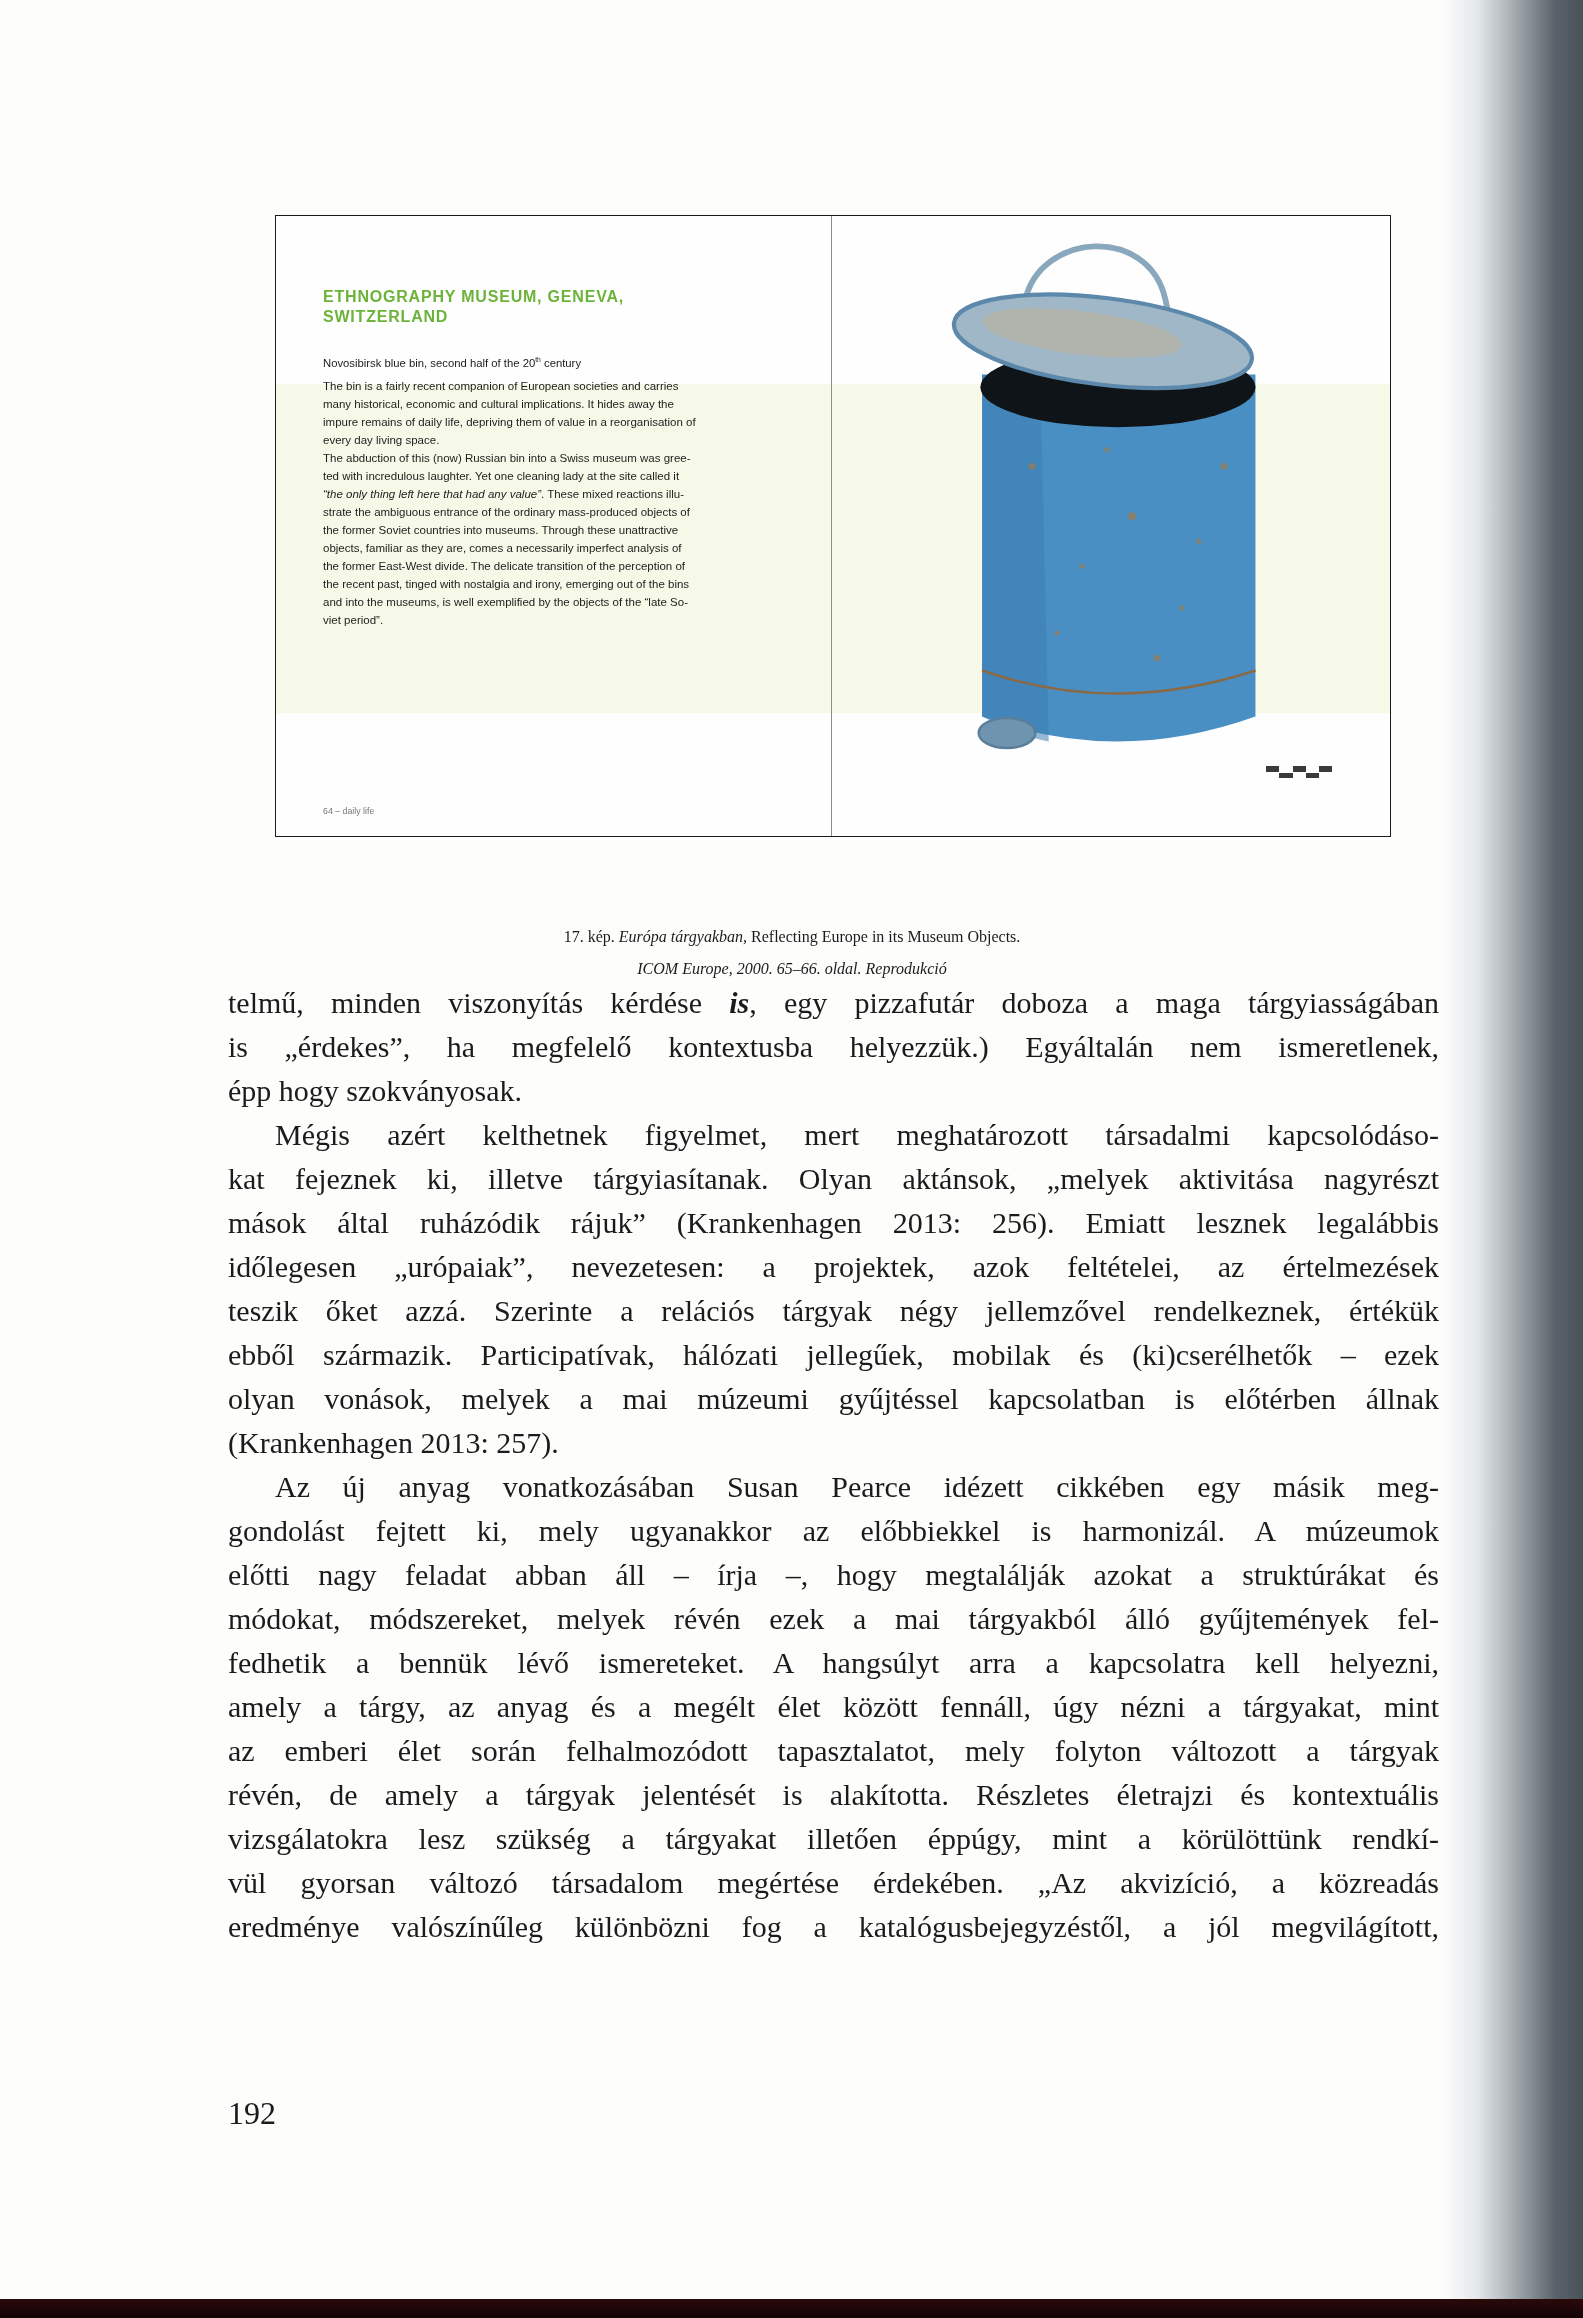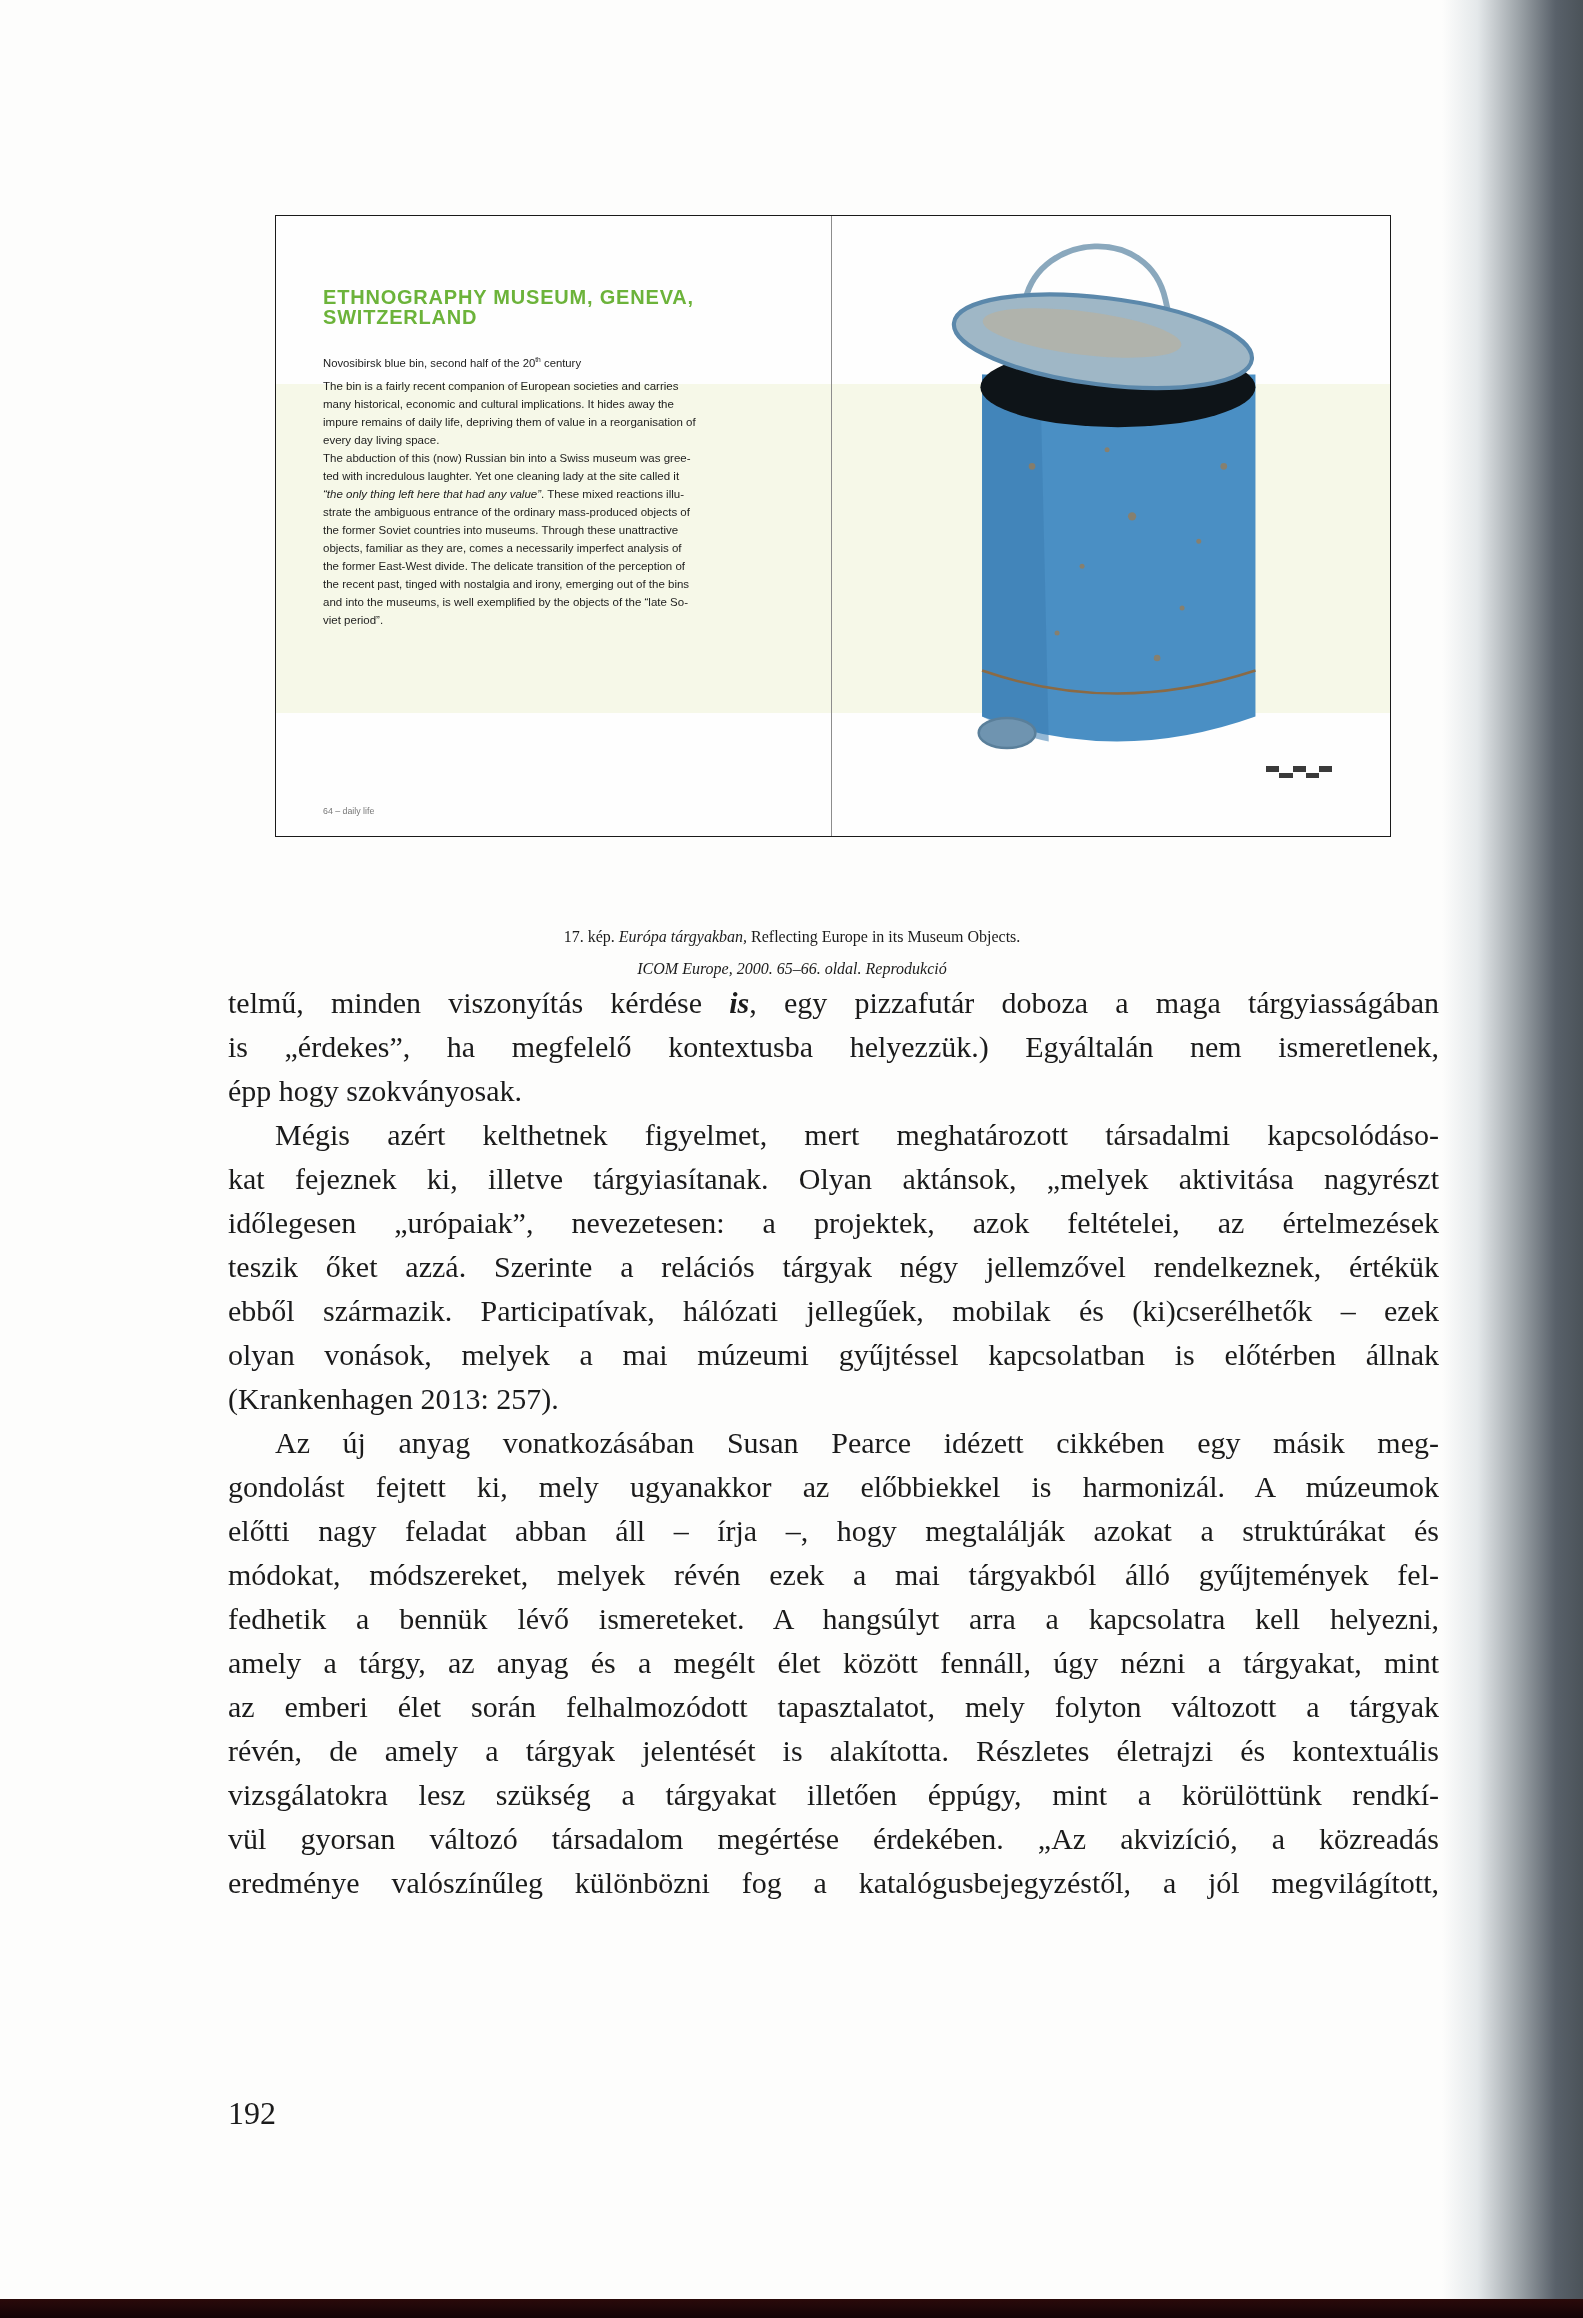--- a/index.html
+++ b/index.html
@@ -27,21 +27,21 @@
     background: #f6f8e8;
   }
   .figure .divider {
     position: absolute; left: 555px; top: 0; bottom: 0; width: 0.8px; background: #8d8d8d;
   }
   .fig-left {
     position: absolute; left: 47px; top: 71px; width: 500px;
     font-family: "Liberation Sans", "DejaVu Sans", sans-serif;
   }
   .fig-heading {
-    color: #6cb33a; font-weight: bold; font-size: 20px; line-height: 20px;
+    color: #6cb33a; font-weight: bold; font-size: 16px; line-height: 20px;
     letter-spacing: 0.8px; margin: 0;
   }
   .fig-subtitle {
     font-size: 11.3px; color: #222; margin-top: 25px; line-height: 15px;
   }
   .fig-subtitle sup { font-size: 6.7px; }
   .fig-body {
     font-size: 11.5px; line-height: 18px; color: #1d1d1d; margin-top: 6px;
     text-align: justify; width: 500px;
   }
@@ -155,20 +155,21 @@
 
 <div class="body-text" id="body-text">
     <p>
       <span class="line">telmű, minden viszonyítás kérdése <em>is</em>, egy pizzafutár doboza a maga tárgyiasságában</span>
       <span class="line">is „érdekes”, ha megfelelő kontextusba helyezzük.) Egyáltalán nem ismeretlenek,</span>
       <span class="line last">épp hogy szokványosak.</span>
     </p>
     <p>
       <span class="line" style="text-indent: 47px;">Mégis azért kelthetnek figyelmet, mert meghatározott társadalmi kapcsolódáso-</span>
       <span class="line">kat fejeznek ki, illetve tárgyiasítanak. Olyan aktánsok, „melyek aktivitása nagyrészt</span>
+      <span class="line">mások által ruházódik rájuk” (Krankenhagen 2013: 256). Emiatt lesznek legalábbis</span>
       <span class="line">időlegesen „urópaiak”, nevezetesen: a projektek, azok feltételei, az értelmezések</span>
       <span class="line">teszik őket azzá. Szerinte a relációs tárgyak négy jellemzővel rendelkeznek, értékük</span>
       <span class="line">ebből származik. Participatívak, hálózati jellegűek, mobilak és (ki)cserélhetők – ezek</span>
       <span class="line">olyan vonások, melyek a mai múzeumi gyűjtéssel kapcsolatban is előtérben állnak</span>
       <span class="line last">(Krankenhagen 2013: 257).</span>
     </p>
     <p>
       <span class="line" style="text-indent: 47px;">Az új anyag vonatkozásában Susan Pearce idézett cikkében egy másik meg-</span>
       <span class="line">gondolást fejtett ki, mely ugyanakkor az előbbiekkel is harmonizál. A múzeumok</span>
       <span class="line">előtti nagy feladat abban áll – írja –, hogy megtalálják azokat a struktúrákat és</span>

